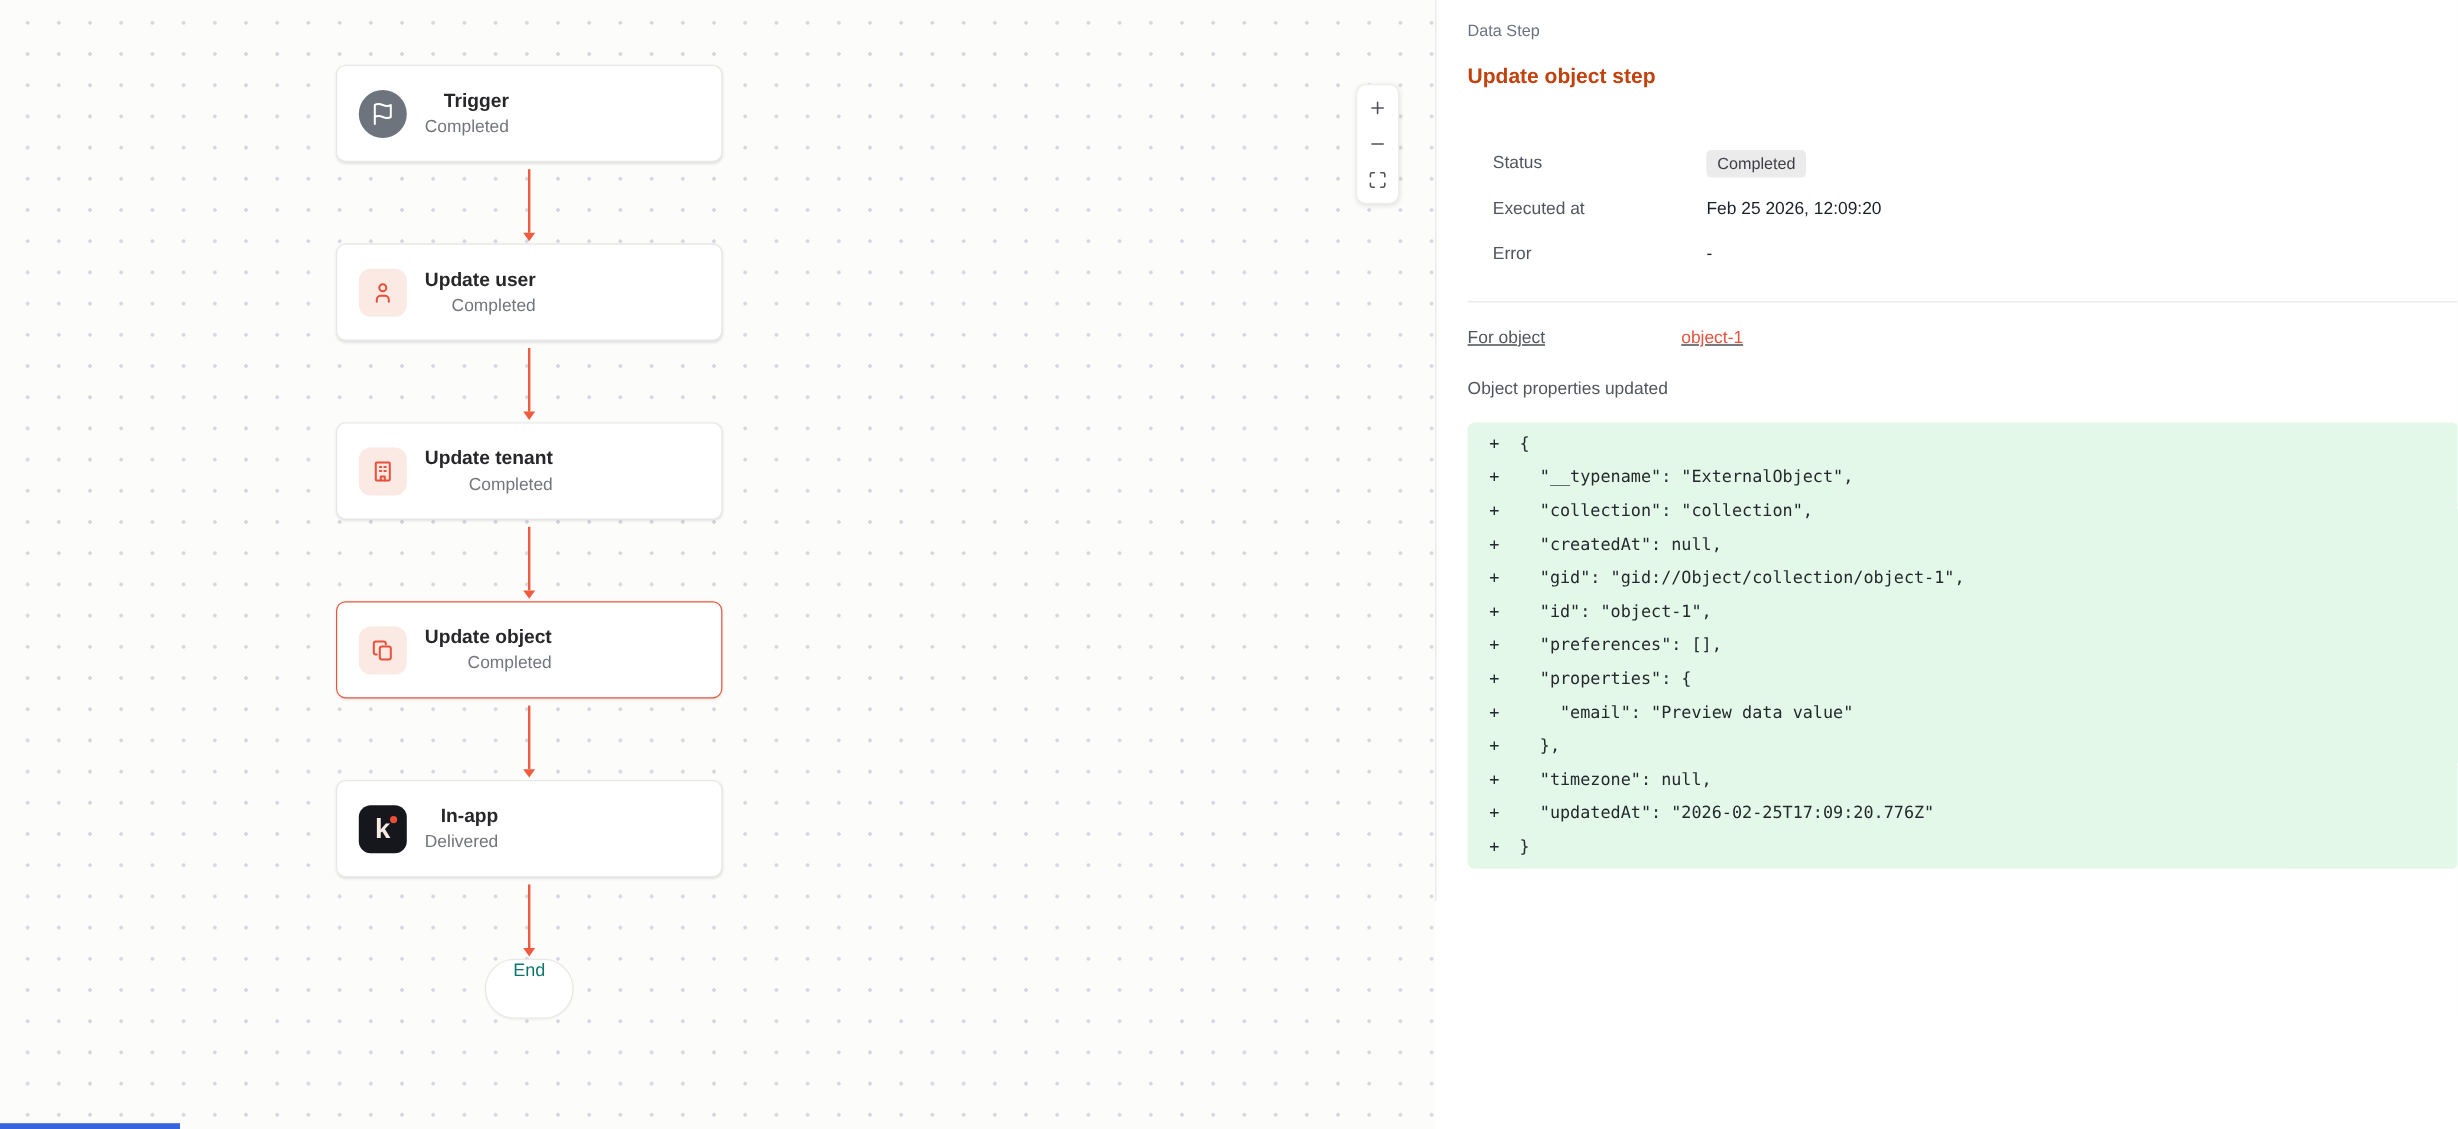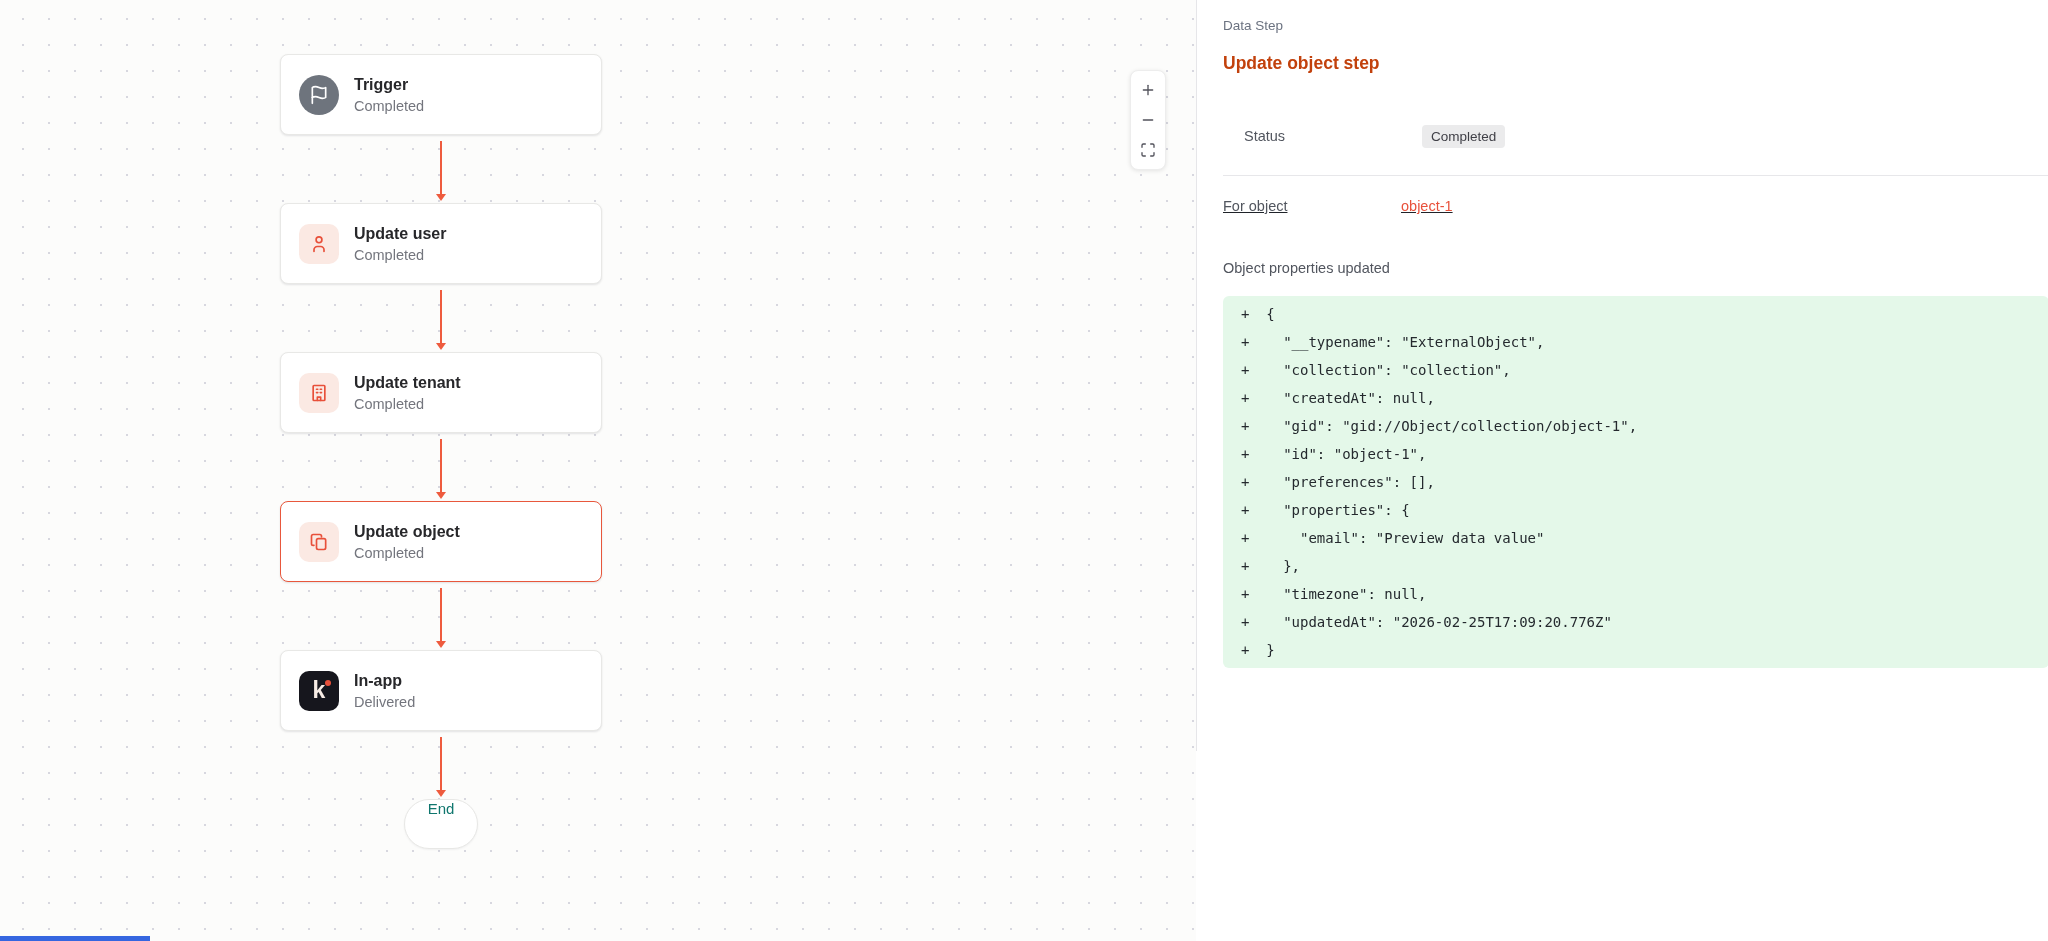--- a/index.html
+++ b/index.html
@@ -23,20 +23,21 @@
   .flow {
     position: absolute; left: 280px; top: 54px; width: 322px;
     display: flex; flex-direction: column; align-items: stretch;
   }
   .node {
     height: 81px; width: 322px; background: #ffffff;
     border: 1px solid #e8e8e6; border-radius: 8px;
     box-shadow: 0 1px 2px rgba(16,24,40,.06), 0 1px 3px rgba(16,24,40,.05);
     display: flex; align-items: center; gap: 15px; padding: 0 18px;
     cursor: pointer;
+    text-align: right;
   }
   .node.selected { border: 1.5px solid #e8573c; }
   .node-icon {
     width: 40px; height: 40px; flex: 0 0 40px;
     display: flex; align-items: center; justify-content: center;
     border-radius: 10px; position: relative;
   }
   .node-icon.variant-gray-circle { background: #6e747d; border-radius: 50%; }
   .node-icon.variant-peach-square { background: #fbe9e3; }
   .node-icon.variant-dark-square { background: #16161d; }
@@ -88,21 +89,21 @@
   .link-row { height: 36px; display: flex; align-items: flex-start; text-decoration: underline; }
   .field-label { width: 178px; flex: 0 0 178px; font-size: 14.5px; color: #51555e; }
   .field-value { font-size: 14.5px; color: #1b1f27; }
   .field-value.badge {
     background: #ebebec; color: #3f3f46; border-radius: 4px;
     padding: 4px 9px; font-size: 13.5px;
   }
   .field-value.link { color: #e8513b; cursor: pointer; }
   .divider { margin-top: 20px; margin-right: 0; height: 1px; background: #e7e7ea; }
   .link-rows { margin-top: 22px; }
-  .diff-label { margin-top: 24px; font-size: 14.5px; line-height: 20px; color: #51555e; }
+  .diff-label { margin-top: 4px; font-size: 14.5px; line-height: 20px; color: #51555e; }
   .code-block {
     margin-top: 18px; width: 826px; background: #e4f8e9; border-radius: 6px;
     padding: 4px 0 4px 18px; overflow: hidden;
   }
   .code-line {
     font-family: "DejaVu Sans Mono", monospace;
     font-size: 14px; line-height: 28px; color: #24292e; white-space: pre;
   }
 </style>
 </head>
@@ -234,20 +235,28 @@
 
   <aside class="panel">
     <div class="eyebrow">Data Step</div>
     <h1 class="panel-title">Update object step</h1>
 
     <div class="field-rows" id="field-rows">
         <div class="field-row">
     <span class="field-label">Status</span>
     <span class="field-value badge">Completed</span>
   </div>
+        <div class="field-row">
+    <span class="field-label">Executed at</span>
+    <span class="field-value">Feb 25 2026, 12:09:20</span>
+  </div>
+        <div class="field-row">
+    <span class="field-label">Error</span>
+    <span class="field-value">-</span>
+  </div>
       </div>
 
     <div class="divider"></div>
 
     <div class="link-rows" id="link-rows">
         <div class="link-row">
     <span class="field-label">For object</span>
     <span class="field-value link">object-1</span>
   </div>
       </div>

